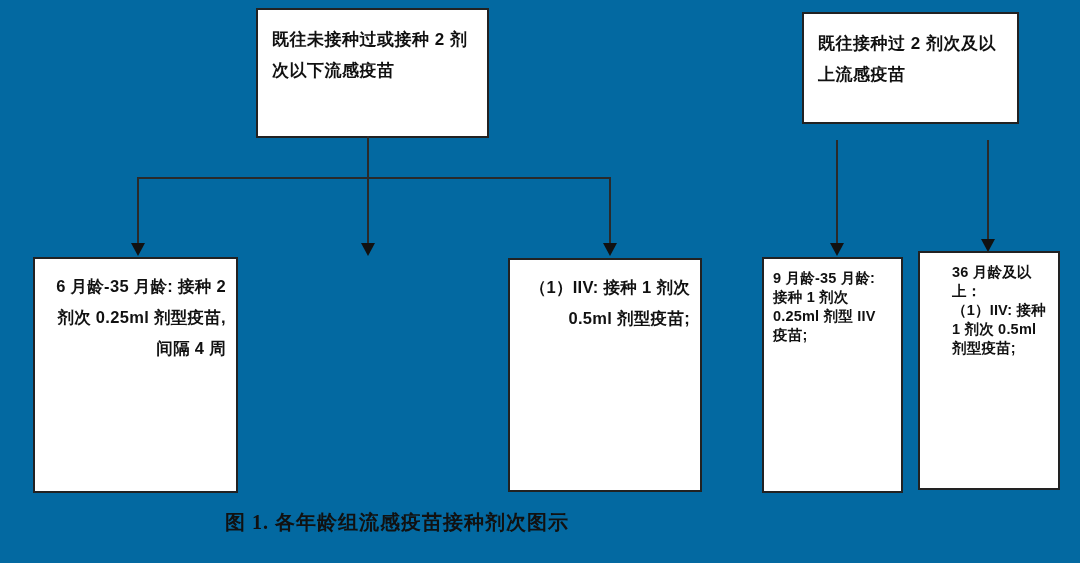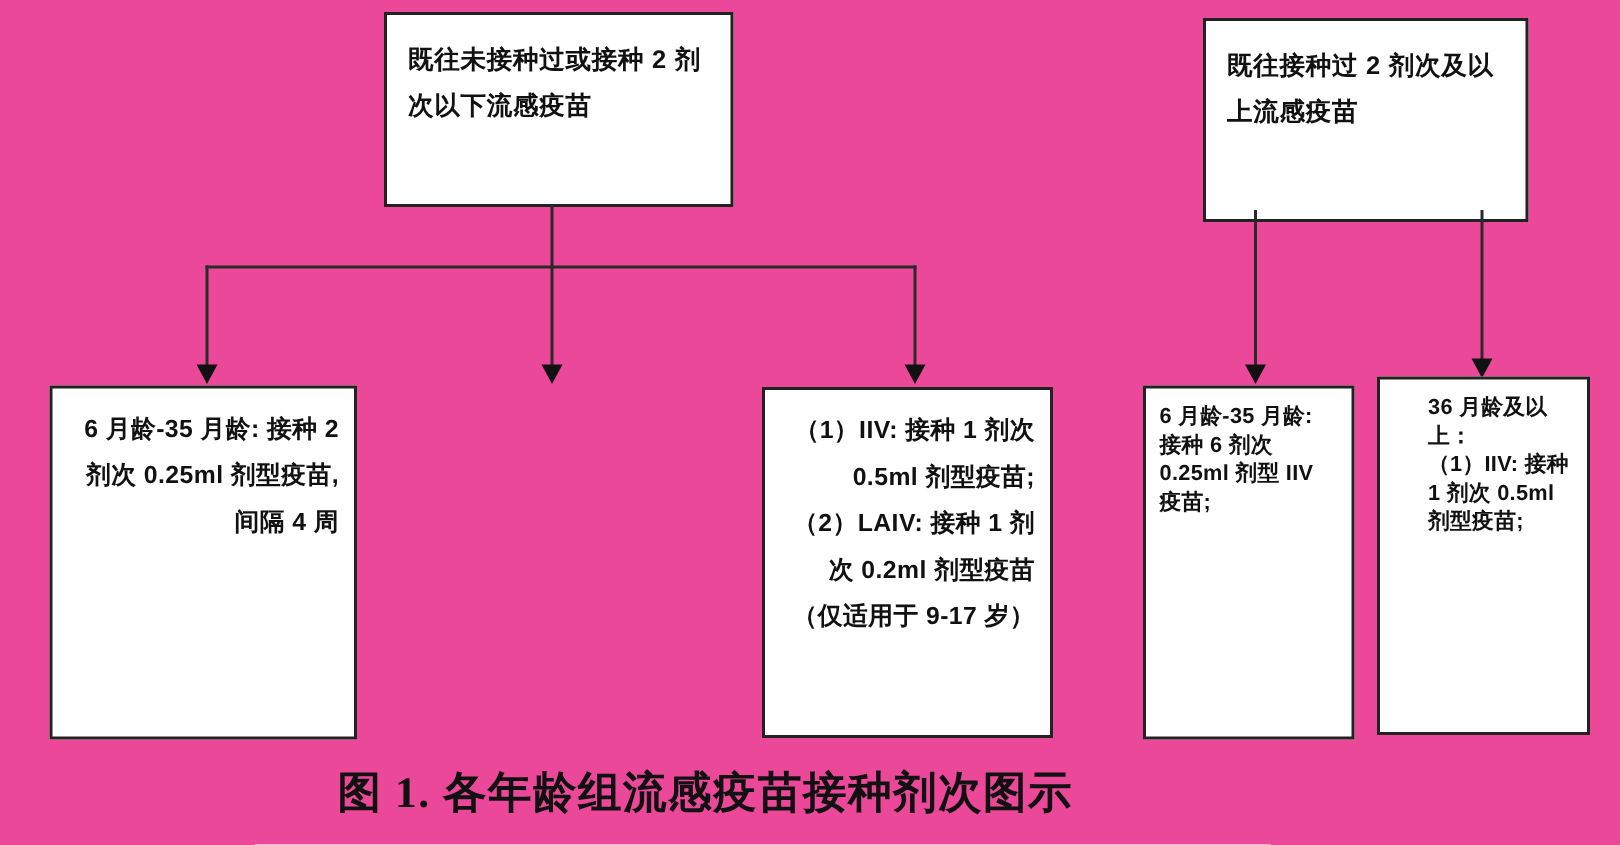--- a/index.html
+++ b/index.html
@@ -1,21 +1,21 @@
 <!DOCTYPE html>
 <html><head>
 <meta charset="utf-8">
 <style>
   * { margin: 0; padding: 0; box-sizing: border-box; }
   html, body { background: #ffffff; }
   .stage {
     position: relative;
     width: 1080px;
     height: 563px;
-    background: #ec4899;
+    background: #0369a1;
     font-family: "Liberation Sans", sans-serif;
     color: #111111;
     overflow: hidden;
   }
   .node {
     position: absolute;
     border: 2px solid #222222;
     background: #ffffff;
     font-weight: bold;
     color: #111111;
@@ -37,36 +37,36 @@
     border-right: 7px solid transparent;
     border-top: 13px solid #111111;
   }
   .caption {
     position: absolute;
     left: 225px;
     top: 509px;
     width: 500px;
     font-family: "Liberation Serif", serif;
     font-weight: bold;
-    font-size: 29px;
+    font-size: 20px;
     letter-spacing: 1px;
     color: #111111;
     white-space: nowrap;
   }
 </style>
 </head>
 <body>
 
 <div class="stage">
 
   <div class="node root-node" style="left:256px; top:8px; width:233px; height:130px;">
     <p>既往未接种过或接种 2 剂次以下流感疫苗</p>
   </div>
 
-  <div class="node root-node" style="left:802px; top:12px; width:217px; height:136px;">
+  <div class="node root-node" style="left:802px; top:12px; width:217px; height:112px;">
     <p>既往接种过 2 剂次及以上流感疫苗</p>
   </div>
 
   <div class="vline" style="left:367px; top:136px; height:110px;"></div>
   <div class="hline" style="left:137px; top:177px; width:474px;"></div>
   <div class="vline" style="left:137px; top:177px; height:69px;"></div>
   <div class="vline" style="left:609px; top:177px; height:69px;"></div>
   <div class="arrowhead" style="left:131px; top:243px;"></div>
   <div class="arrowhead" style="left:361px; top:243px;"></div>
   <div class="arrowhead" style="left:603px; top:243px;"></div>
@@ -76,25 +76,24 @@
   <div class="arrowhead" style="left:830px; top:243px;"></div>
   <div class="arrowhead" style="left:981px; top:239px;"></div>
 
   <div class="node leaf-big" style="left:33px; top:257px; width:205px; height:236px;">
     <p>6 月龄-35 月龄: 接种 2 剂次 0.25ml 剂型疫苗, 间隔 4 周</p>
   </div>
 
 
   <div class="node leaf-big" style="left:508px; top:258px; width:194px; height:234px;">
     <p>（1）IIV: 接种 1 剂次 0.5ml 剂型疫苗;</p>
-    <p>（2）LAIV: 接种 1 剂次 0.2ml 剂型疫苗（仅适用于 9-17 岁）</p>
   </div>
 
   <div class="node leaf-small" style="left:762px; top:257px; width:141px; height:236px;">
-    <p>6 月龄-35 月龄: 接种 6 剂次 0.25ml 剂型 IIV 疫苗;</p>
+    <p>9 月龄-35 月龄: 接种 1 剂次 0.25ml 剂型 IIV 疫苗;</p>
   </div>
 
   <div class="node leaf-small" style="left:918px; top:251px; width:142px; height:239px;padding-left:32px;">
     <p>36 月龄及以上：</p>
     <p>（1）IIV: 接种 1 剂次 0.5ml 剂型疫苗;</p>
   </div>
 
   <div class="caption">图 1. 各年龄组流感疫苗接种剂次图示</div>
 
 </div>

